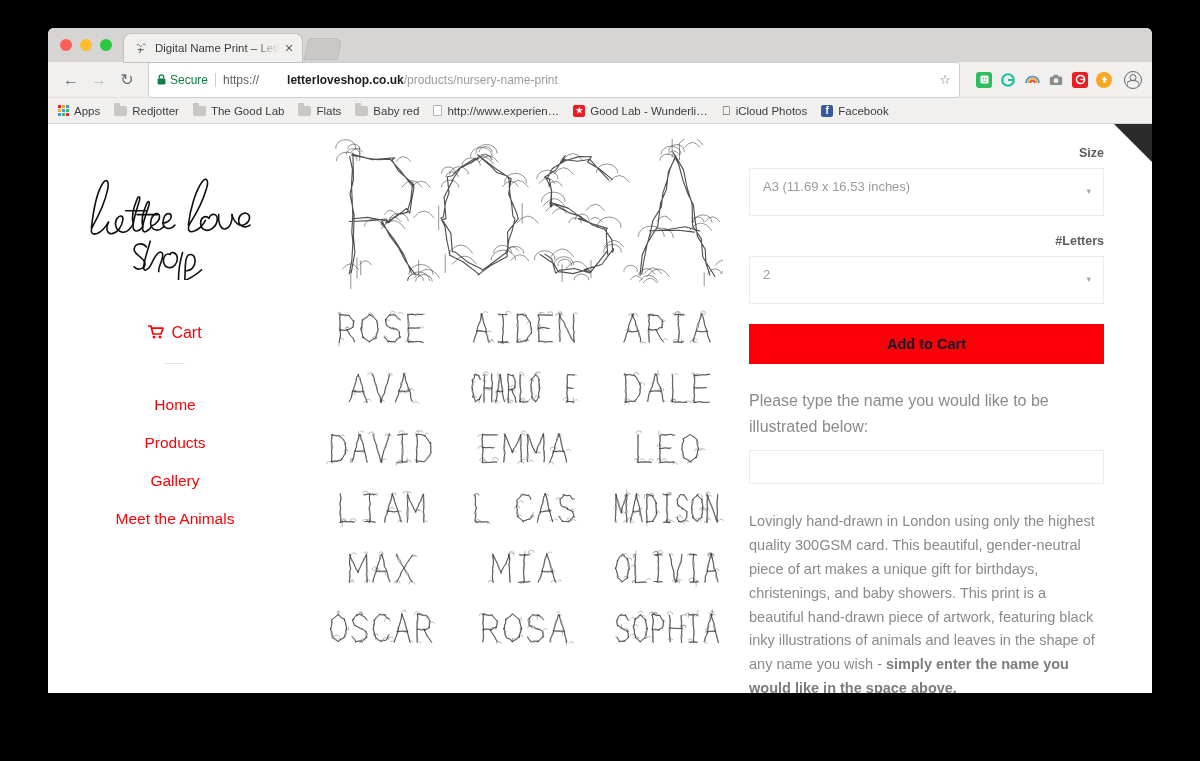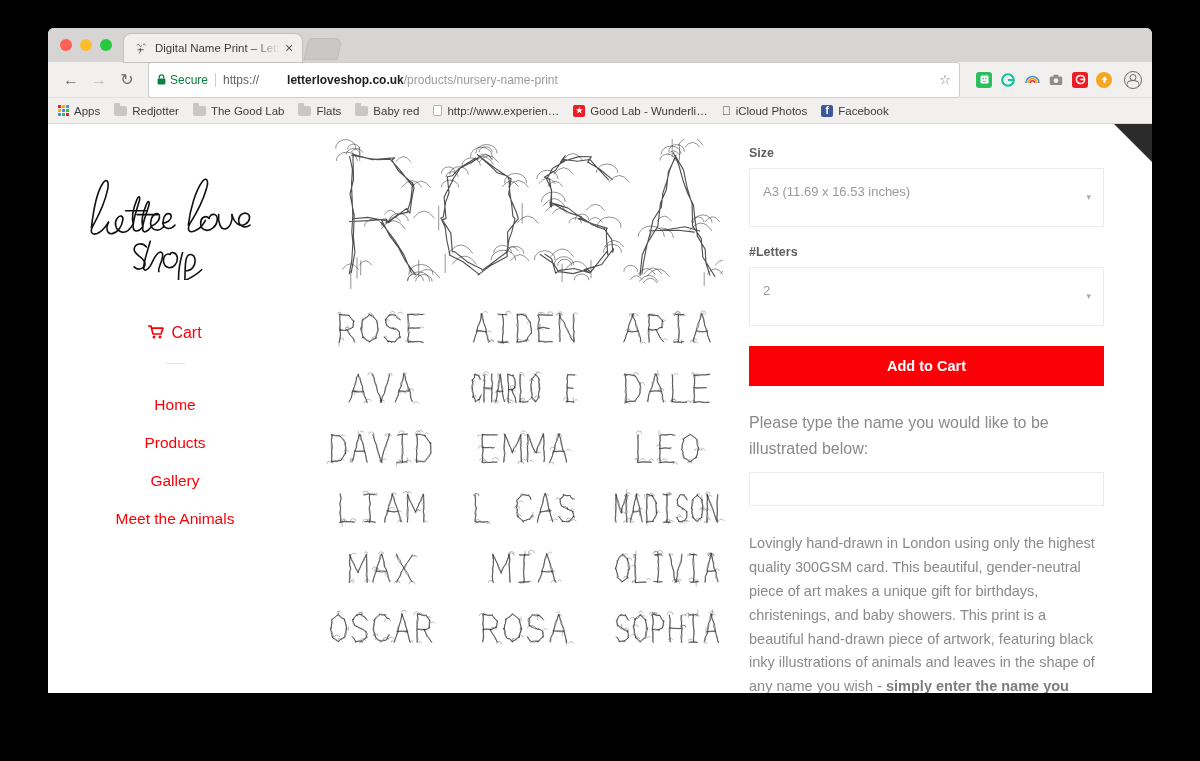--- a/index.html
+++ b/index.html
@@ -372,24 +372,25 @@
   .right-col {
     width: 408px;
     flex: 0 0 408px;
     padding: 8px 48px 0 5px;
   }
   .field-label {
     font-size: 12.5px;
     font-weight: bold;
     color: #5e5e5e;
     margin-bottom: 8px;
+    text-align: right;
   }
   .select-box {
     position: relative;
-    height: 59px;
+    height: 48px;
     border: 1px solid #ececec;
     background: #ffffff;
     display: flex;
     align-items: center;
     padding: 0 28px 12px 13px;
     font-size: 13px;
     color: #9a9a9a;
     margin-bottom: 18px;
     cursor: pointer;
   }
@@ -398,21 +399,21 @@
     right: 12px; top: 50%;
     transform: translateY(-60%);
     font-size: 9px;
     color: #a9a9a9;
   }
 
   .add-cart-btn {
     width: 100%;
     height: 40px;
     background: #fb0007;
-    color: #ffffff;
+    color: #0f172a;
     border: none;
     font-size: 14.5px;
     font-weight: bold;
     font-family: "Liberation Sans", sans-serif;
     cursor: pointer;
     margin-top: 2px;
   }
 
   .desc-block {
     margin-top: 24px;

